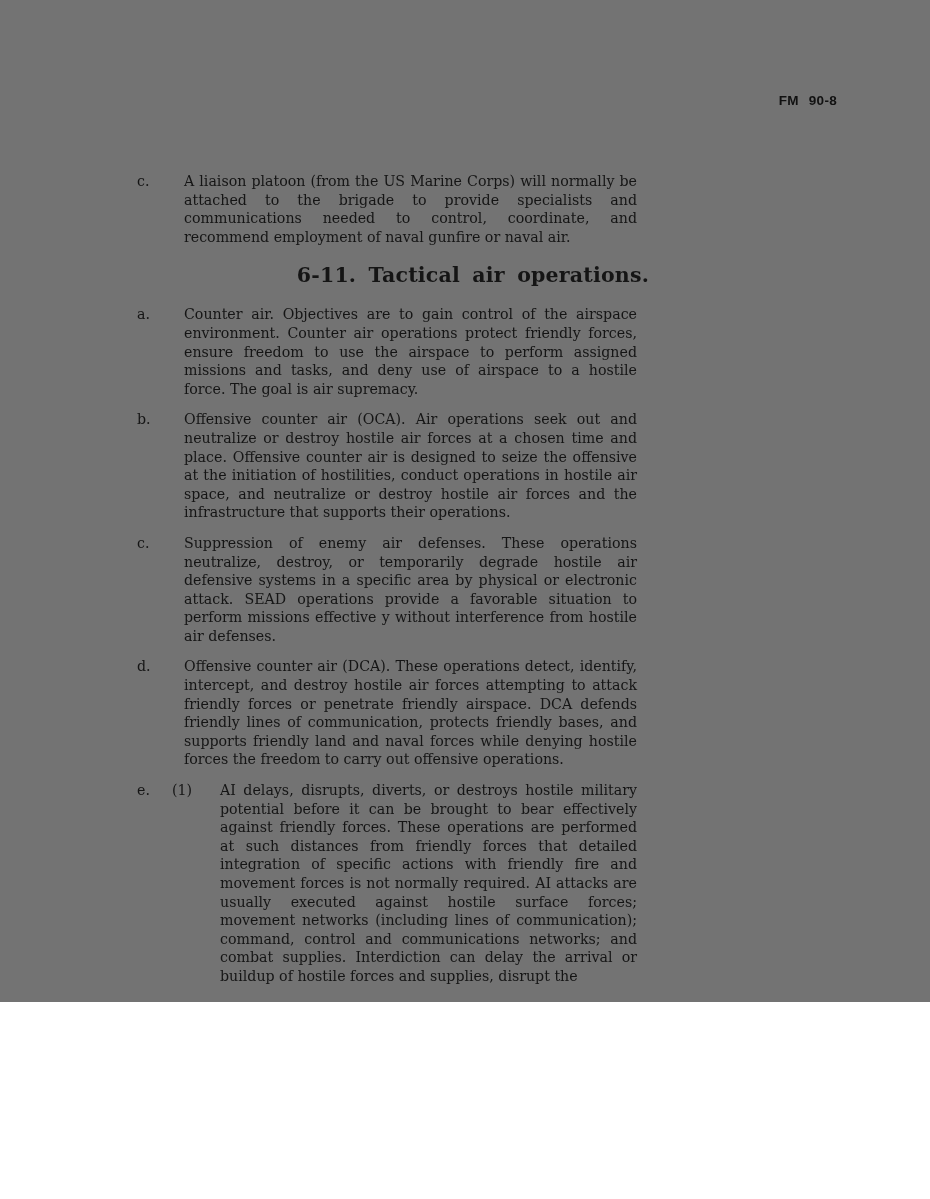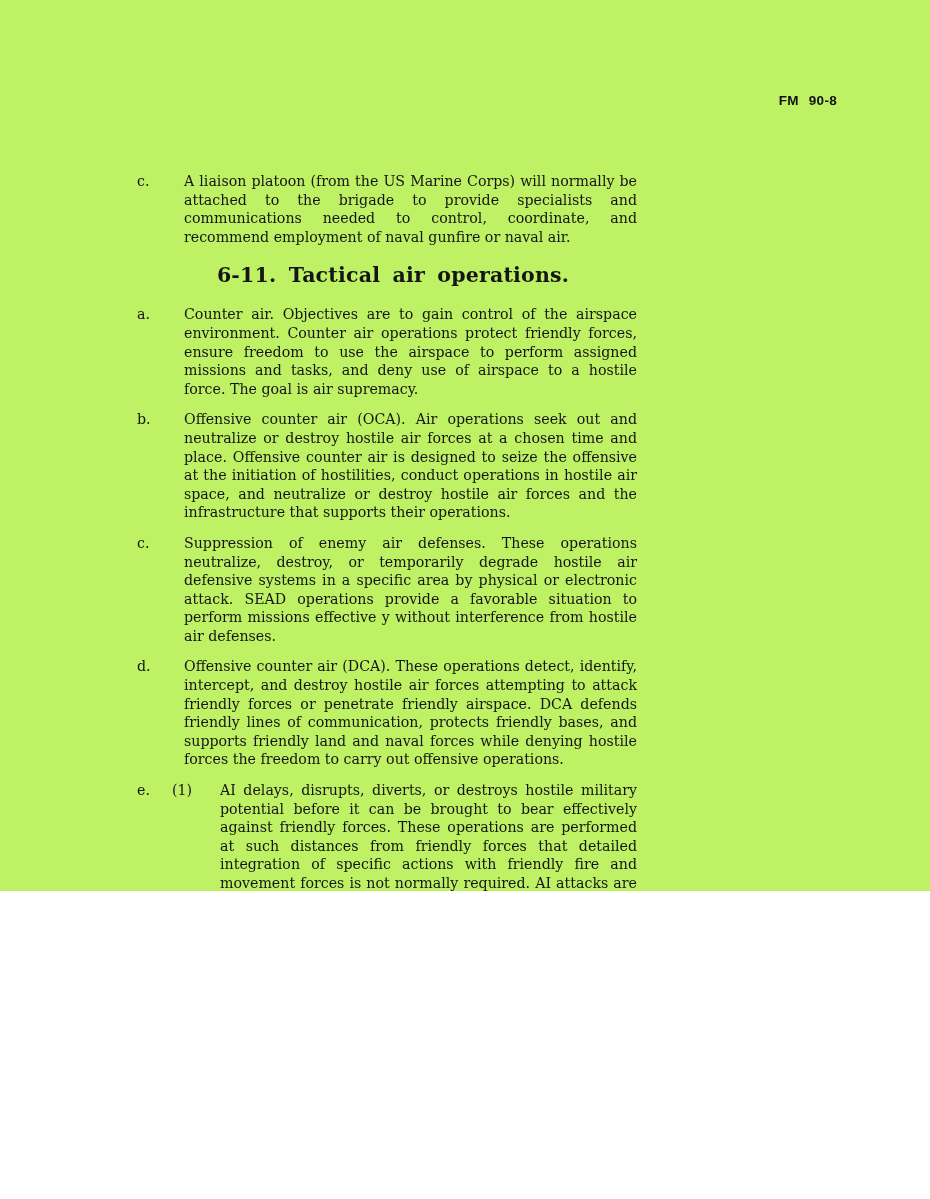--- a/index.html
+++ b/index.html
@@ -3,22 +3,22 @@
 <meta charset="utf-8">
 <style>
   html, body {
     margin: 0;
     padding: 0;
     background: #ffffff;
   }
   .page {
     position: relative;
     width: 930px;
-    height: 891px;
-    background: #bef264;
+    height: 1002px;
+    background: #737373;
     color: #151515;
     font-family: "DejaVu Serif", serif;
     overflow: hidden;
   }
   .doc-header {
     position: absolute;
     top: 93px;
     right: 93px;
     font-family: "Liberation Sans", sans-serif;
     font-weight: bold;
@@ -47,21 +47,21 @@
     text-align: justify;
   }
   .content p { margin: 12px; }
   .section-heading {
     font-size: 20.5px;
     line-height: 21px;
     font-weight: bold;
     word-spacing: 5px;
     letter-spacing: 0.2px;
     margin: 19px 0;
-    text-align: center;
+    text-align: right;
   }
   .hang {
     position: relative;
     padding-left: 35px;
   }
   .hang > .label {
     position: absolute;
     left: 0;
     top: 0;
   }

